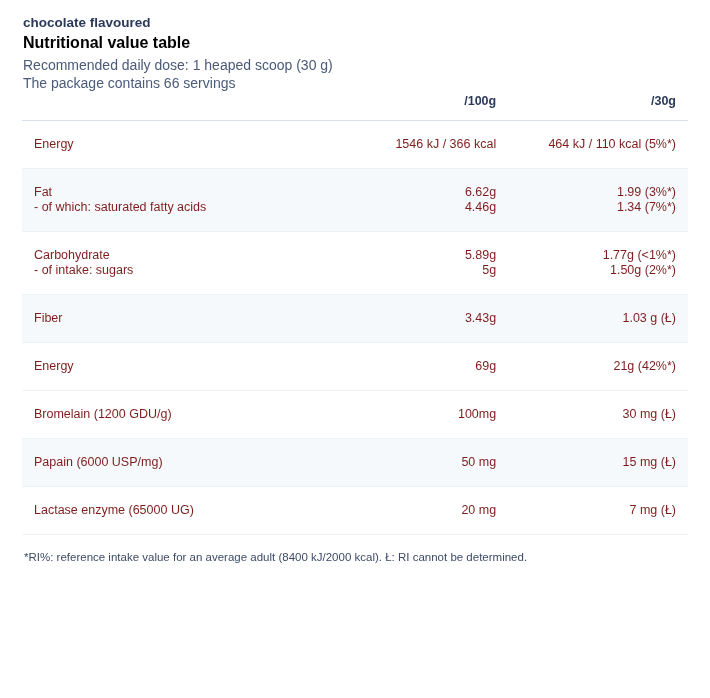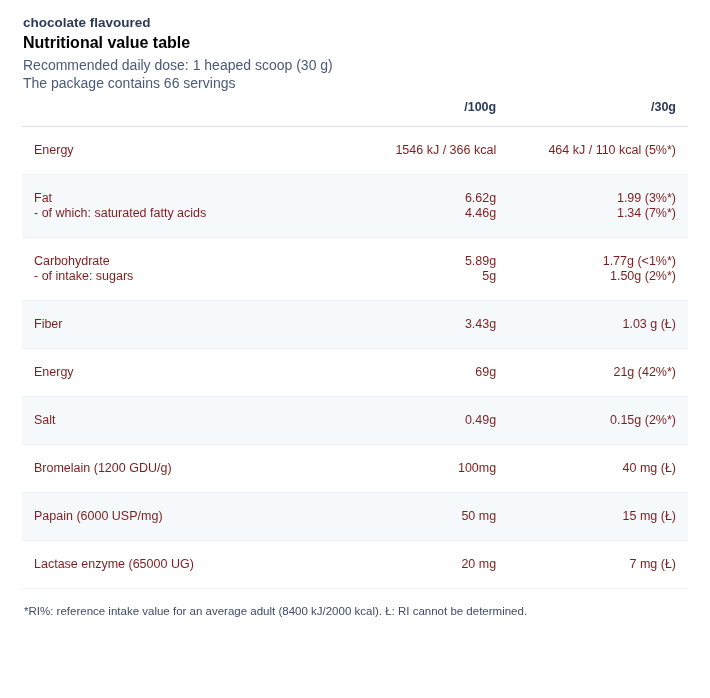--- a/index.html
+++ b/index.html
@@ -38,21 +38,21 @@
   .note {
     font-size: 14px;
     color: #4a5a78;
     line-height: 18px;
     margin: 0 0 0 1px;
     font-weight: normal;
   }
   table.nutri {
     width: 100%;
     border-collapse: collapse;
-    margin-top: 8px;
+    margin-top: 2px;
     table-layout: fixed;
   }
   table.nutri col.c-name { width: 46%; }
   table.nutri col.c-100  { width: 27%; }
   table.nutri col.c-30   { width: 27%; }
 
   table.nutri thead th {
     font-size: 12.5px;
     font-weight: bold;
     color: #2b3a5b;
@@ -179,41 +179,30 @@
           <span class="sub">Energy</span>
         </td>
         <td>
           <span class="sub">69g</span>
         </td>
         <td>
           <span class="sub">21g (42%*)</span>
         </td>
       </tr>
 
-      <tr class="alt tall">
-        <td class="name">
-          <span class="sub">Salt</span>
-        </td>
-        <td>
-          <span class="sub">0.49g</span>
-        </td>
-        <td>
-          <span class="sub">0.15g (2%*)</span>
-        </td>
-      </tr>
 
       <tr class="tall">
         <td class="name">
           <span class="sub">Bromelain (1200 GDU/g)</span>
         </td>
         <td>
           <span class="sub">100mg</span>
         </td>
         <td>
-          <span class="sub">40 mg (Ł)</span>
+          <span class="sub">30 mg (Ł)</span>
         </td>
       </tr>
 
       <tr class="alt tall">
         <td class="name">
           <span class="sub">Papain (6000 USP/mg)</span>
         </td>
         <td>
           <span class="sub">50 mg</span>
         </td>

